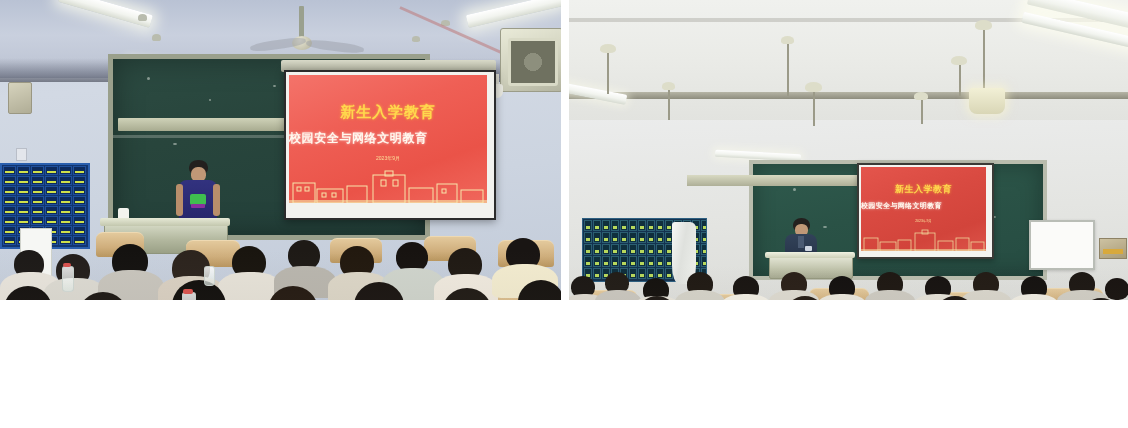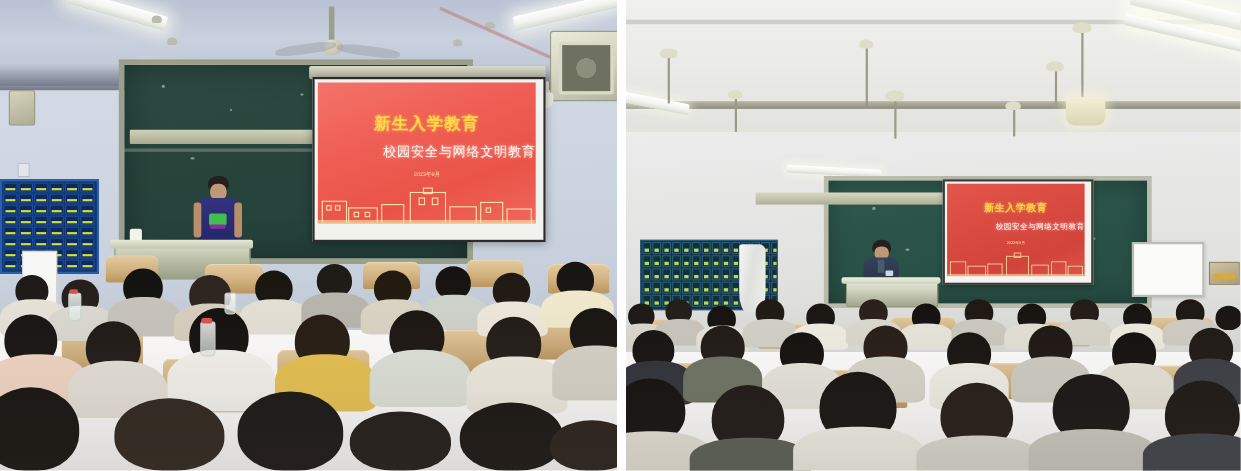--- a/index.html
+++ b/index.html
@@ -1,20 +1,20 @@
 <!DOCTYPE html>
 <html><head>
 <meta charset="utf-8">
 <style>
   html,body{margin:0;padding:0;background:#ffffff;}
   body{font-family:"Liberation Sans",sans-serif;}
 
   #stage{position:relative;width:1128px;height:428px;overflow:hidden;background:#fff;}
 
-  .panel{position:absolute;top:0;height:428px;overflow:hidden;}
+  .panel{position:absolute;top:0;height:300px;overflow:hidden;}
   #panel-left{left:0;width:561px;}
   #divider{position:absolute;left:561px;top:0;width:8px;height:428px;background:#ffffff;z-index:60;}
   #panel-right{left:569px;width:559px;}
 
   .layer{position:absolute;}
 
   
   #L-wall{left:0;top:0;width:561px;height:300px;
     background:linear-gradient(175deg,#c6cfdd 0%,#d2d9e4 28%,#ccd4e0 60%,#c2cbd9 100%);}
   #L-ceiling{left:0;top:0;width:561px;height:78px;
@@ -43,22 +43,22 @@
   .chalk-dust{position:absolute;background:rgba(230,236,228,.5);border-radius:50%;}
 
   #L-screenbox{left:281px;top:60px;width:215px;height:12px;
     background:linear-gradient(180deg,#d8d9c8,#a9aa98);border-radius:2px;}
   #L-screen{left:284px;top:70px;width:208px;height:146px;
     background:#f2f2ee;border:2px solid #2b2b2b;box-shadow:0 2px 8px rgba(0,0,0,.35);}
   #L-slide{left:289px;top:75px;width:198px;height:128px;overflow:hidden;
     background:linear-gradient(160deg,#f4736a 0%,#ef5f55 35%,#ea5348 70%,#f0675c 100%);}
   .slide-title{position:absolute;width:100%;text-align:center;color:#ffd84d;
     font-weight:bold;letter-spacing:.06em;text-shadow:0 0 3px rgba(255,200,60,.8);}
-  .slide-sub{position:absolute;width:100%;text-align:right;color:#fff8ee;
-    font-weight:normal;letter-spacing:.05em;text-shadow:0 0 3px rgba(255,255,255,.7);}
+  .slide-sub{position:absolute;width:100%;text-align:left;color:#fff8ee;
+    font-weight:bold;letter-spacing:.05em;text-shadow:0 0 3px rgba(255,255,255,.7);}
   .slide-date{position:absolute;width:100%;text-align:center;color:#ffe9a0;opacity:.92;}
   .slide-skyline{position:absolute;bottom:0;left:0;width:100%;}
 
   #L-podium{left:104px;top:222px;width:122px;height:30px;
     background:linear-gradient(180deg,#d8dcc8,#b3b89f 55%,#9aa086);border:1px solid #8e947c;border-radius:2px;}
   #L-podium-top{left:100px;top:218px;width:130px;height:8px;
     background:linear-gradient(180deg,#e6e9d6,#c3c7ae);border-radius:2px;}
   #L-cup{left:118px;top:208px;width:11px;height:13px;background:#f3f3ee;border-radius:2px 2px 3px 3px;}
 
   .speaker-person{position:absolute;}

